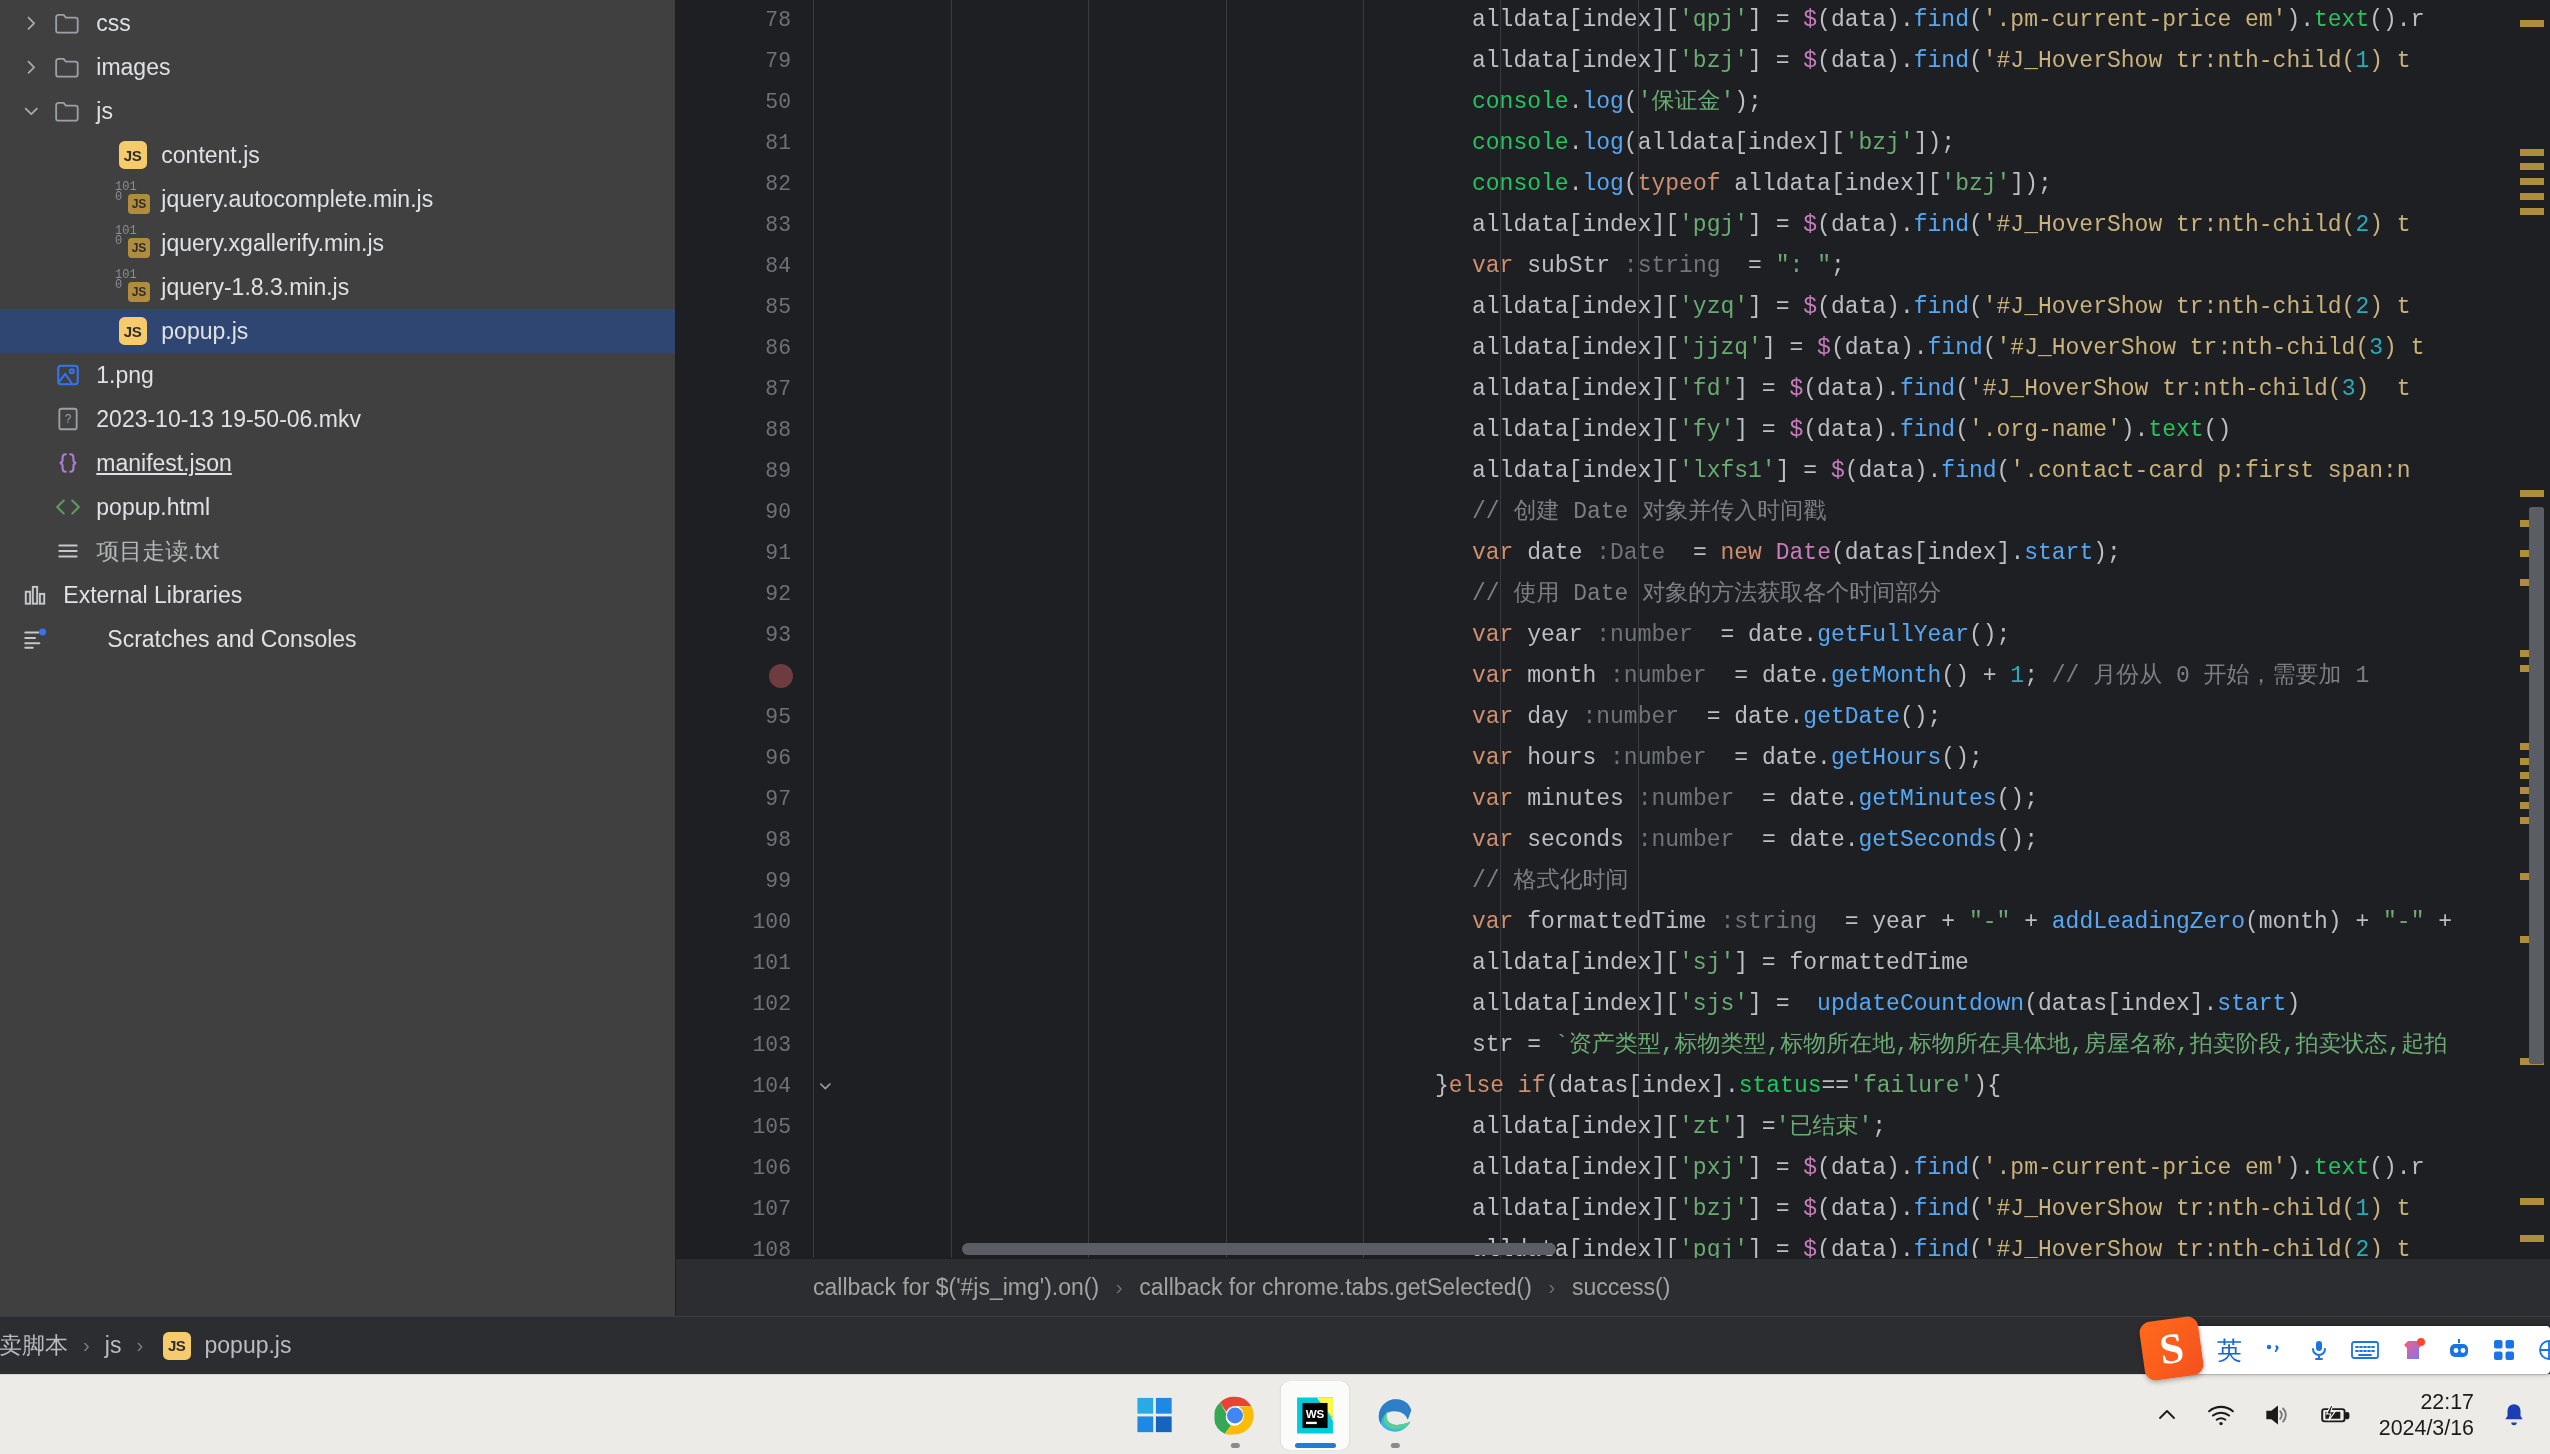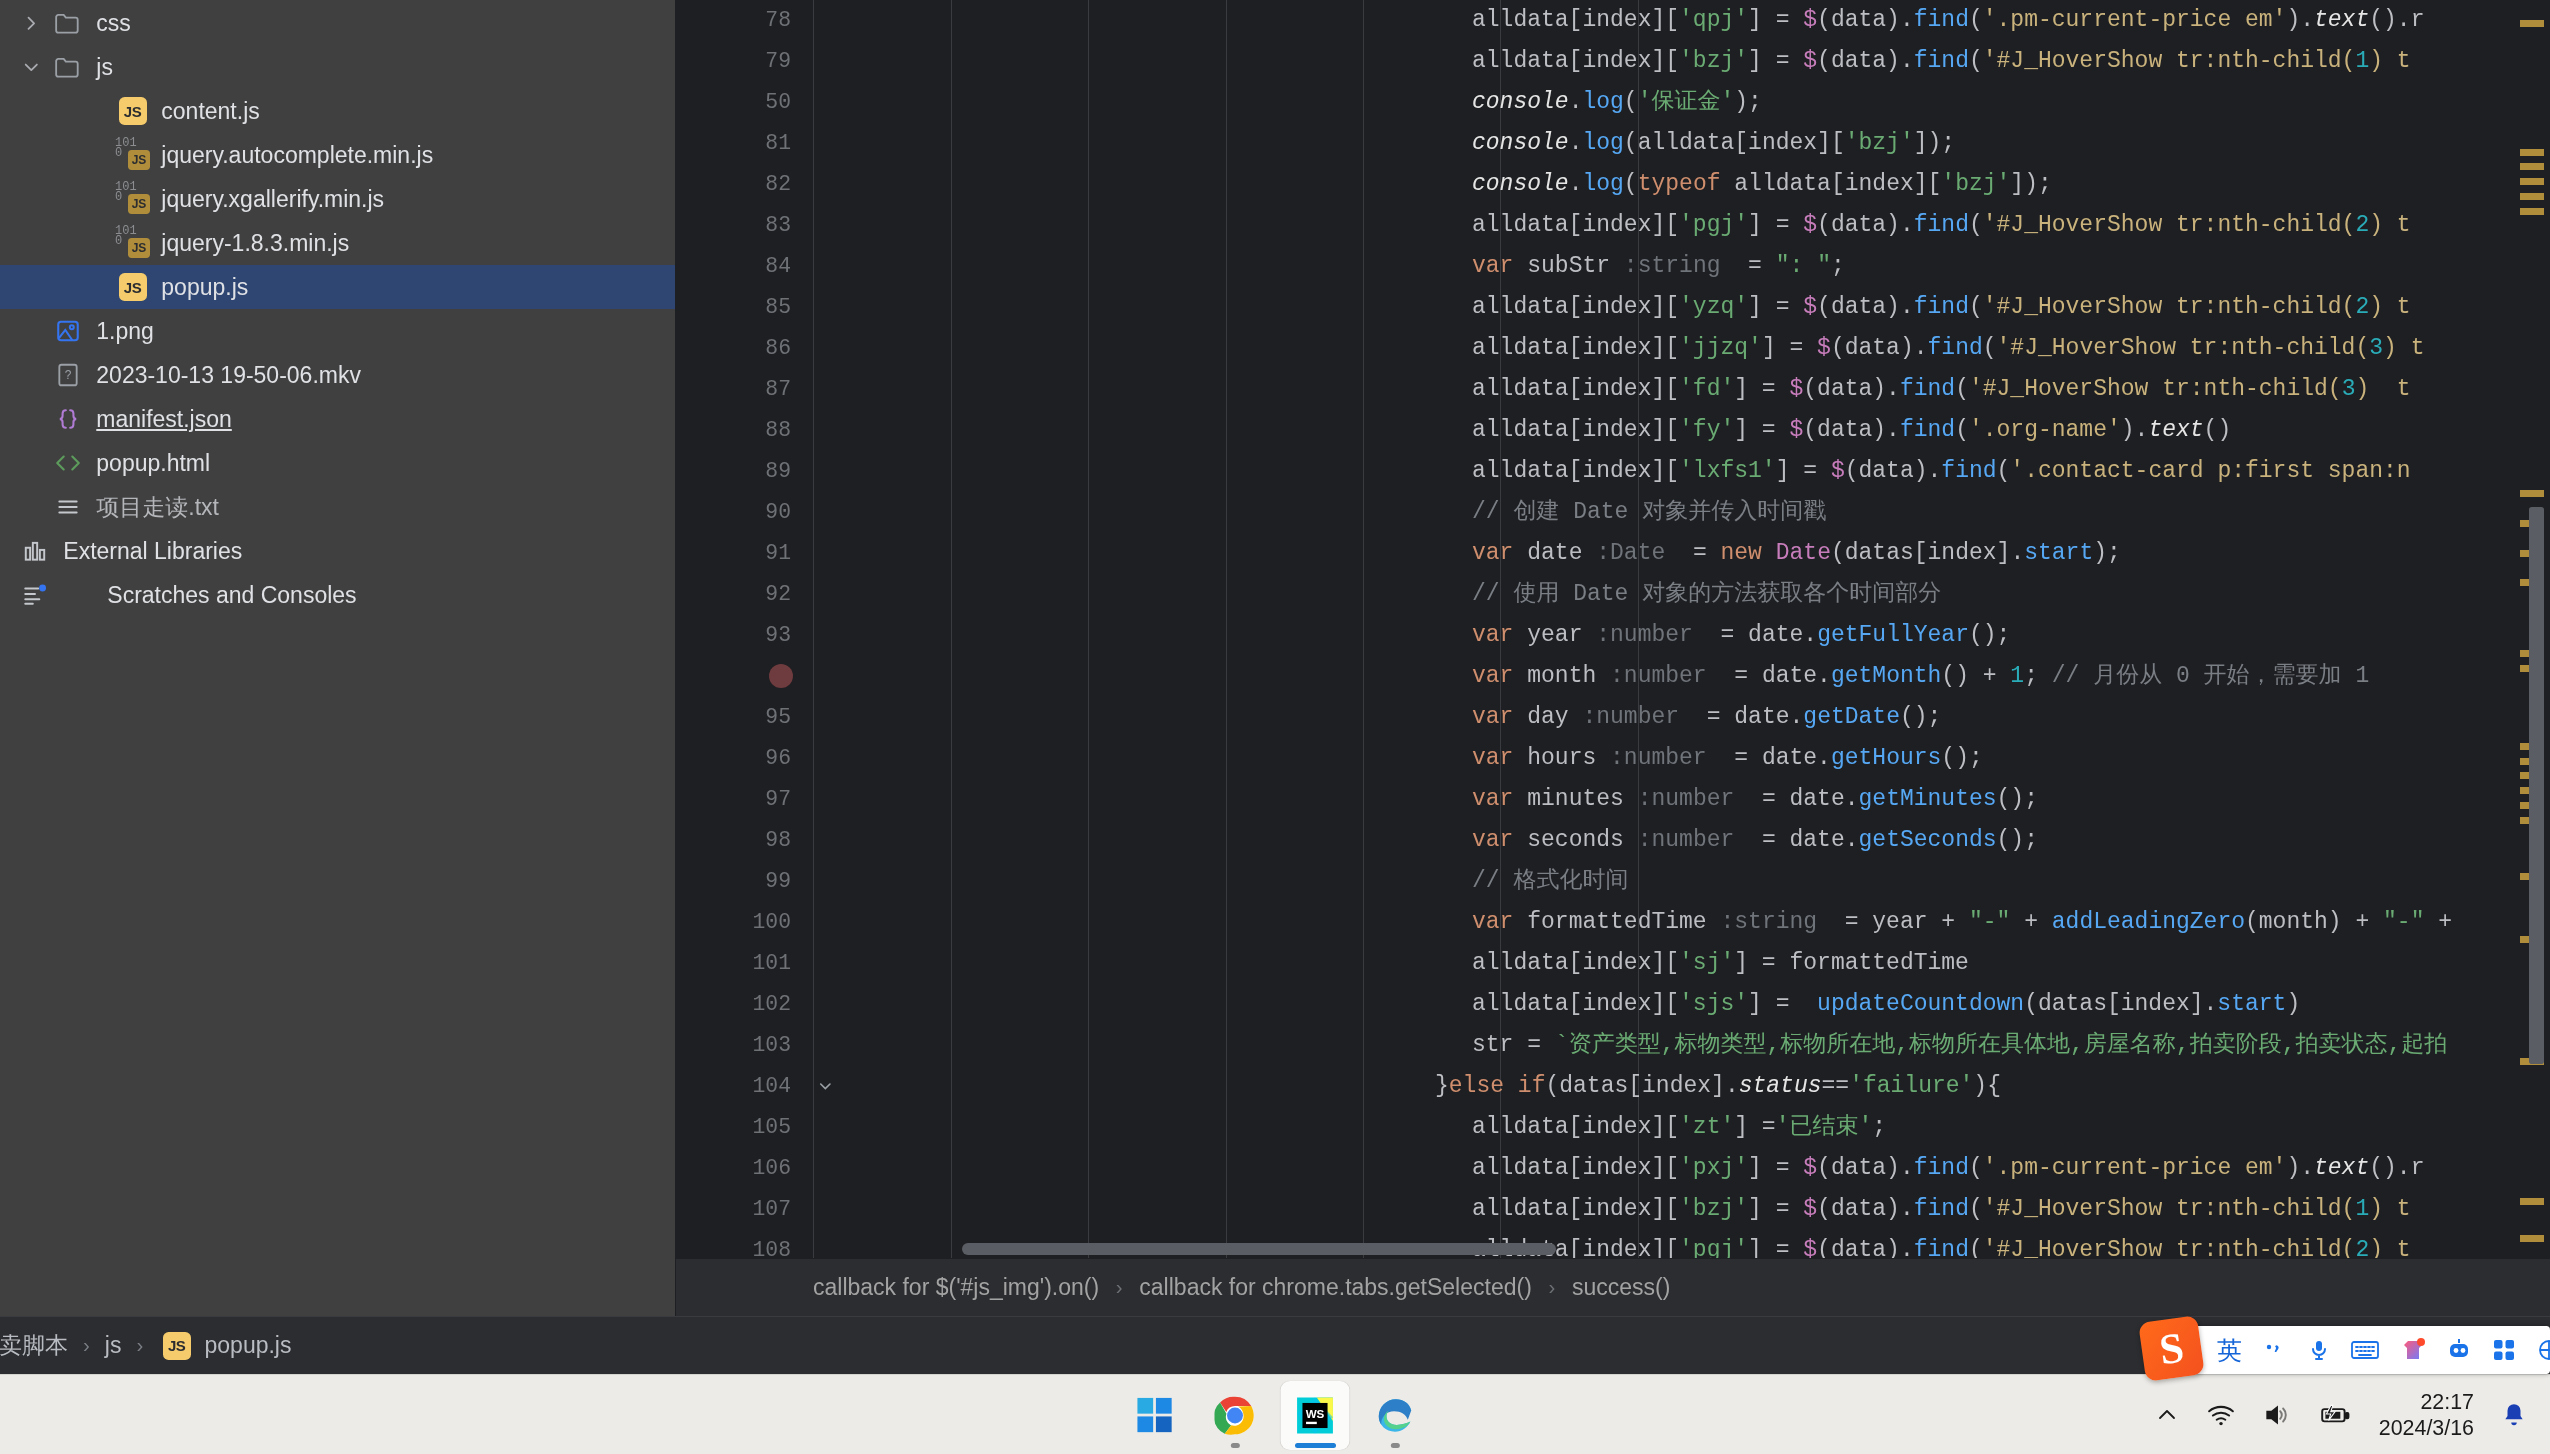--- a/index.html
+++ b/index.html
@@ -123,21 +123,21 @@
     position:relative; z-index:2;
     color:#bcbec4;
   }
   
   .t-kw     { color:#cf8e6d; }
   .t-fn     { color:#56a8f5; }
   .t-str    { color:#6aab73; }
   .t-css    { color:#c9b27c; }
   .t-num    { color:#2aacb8; }
   .t-cmt    { color:#7a7e85; }
-  .t-obj    { color:#e5e5e5;font-style:italic; }
+  .t-obj    { color:#22c55e; }
   .t-type   { color:#6f737a; }
   .t-cls    { color:#c77dbb; }
   .t-plain  { color:#bcbec4; }
   .t-dollar { color:#c77dbb; }
 
   
   .stripe {
     position:absolute; right:0; top:0; bottom:0; width:35px;
     background:#1e1f22; z-index:5;
   }
@@ -255,20 +255,33 @@
               <svg width="18.6" height="18.6" viewBox="0 0 20 20" fill="none" stroke="#a9abb0" stroke-width="1.9" stroke-linecap="round" stroke-linejoin="round">
                 <path d="M7 4l6 6-6 6"></path>
               </svg>
             </span>
             <span class="tree-ico">
               <svg width="28" height="24" viewBox="0 0 26 22" fill="none" stroke="#9ba0a6" stroke-width="1.7">
                 <path d="M2 5.5a2 2 0 0 1 2-2h5l2 2.5h9a2 2 0 0 1 2 2v10a2 2 0 0 1-2 2H4a2 2 0 0 1-2-2z"></path>
               </svg>
             </span>
             <span class="tree-label">css</span>
+          </div>
+          <div class="tree-row" style="padding-left: 15px;">
+            <span class="tree-arrow">
+              <svg width="18.6" height="18.6" viewBox="0 0 20 20" fill="none" stroke="#a9abb0" stroke-width="1.9" stroke-linecap="round" stroke-linejoin="round">
+                <path d="M7 4l6 6-6 6"></path>
+              </svg>
+            </span>
+            <span class="tree-ico">
+              <svg width="28" height="24" viewBox="0 0 26 22" fill="none" stroke="#9ba0a6" stroke-width="1.7">
+                <path d="M2 5.5a2 2 0 0 1 2-2h5l2 2.5h9a2 2 0 0 1 2 2v10a2 2 0 0 1-2 2H4a2 2 0 0 1-2-2z"></path>
+              </svg>
+            </span>
+            <span class="tree-label">images</span>
           </div>
           <div class="tree-row" style="padding-left: 15px;">
             <span class="tree-arrow">
               <svg width="18.6" height="18.6" viewBox="0 0 20 20" fill="none" stroke="#a9abb0" stroke-width="1.9" stroke-linecap="round" stroke-linejoin="round">
                 <path d="M4 7l6 6 6-6"></path>
               </svg>
             </span>
             <span class="tree-ico">
               <svg width="28" height="24" viewBox="0 0 26 22" fill="none" stroke="#9ba0a6" stroke-width="1.7">
                 <path d="M2 5.5a2 2 0 0 1 2-2h5l2 2.5h9a2 2 0 0 1 2 2v10a2 2 0 0 1-2 2H4a2 2 0 0 1-2-2z"></path>

